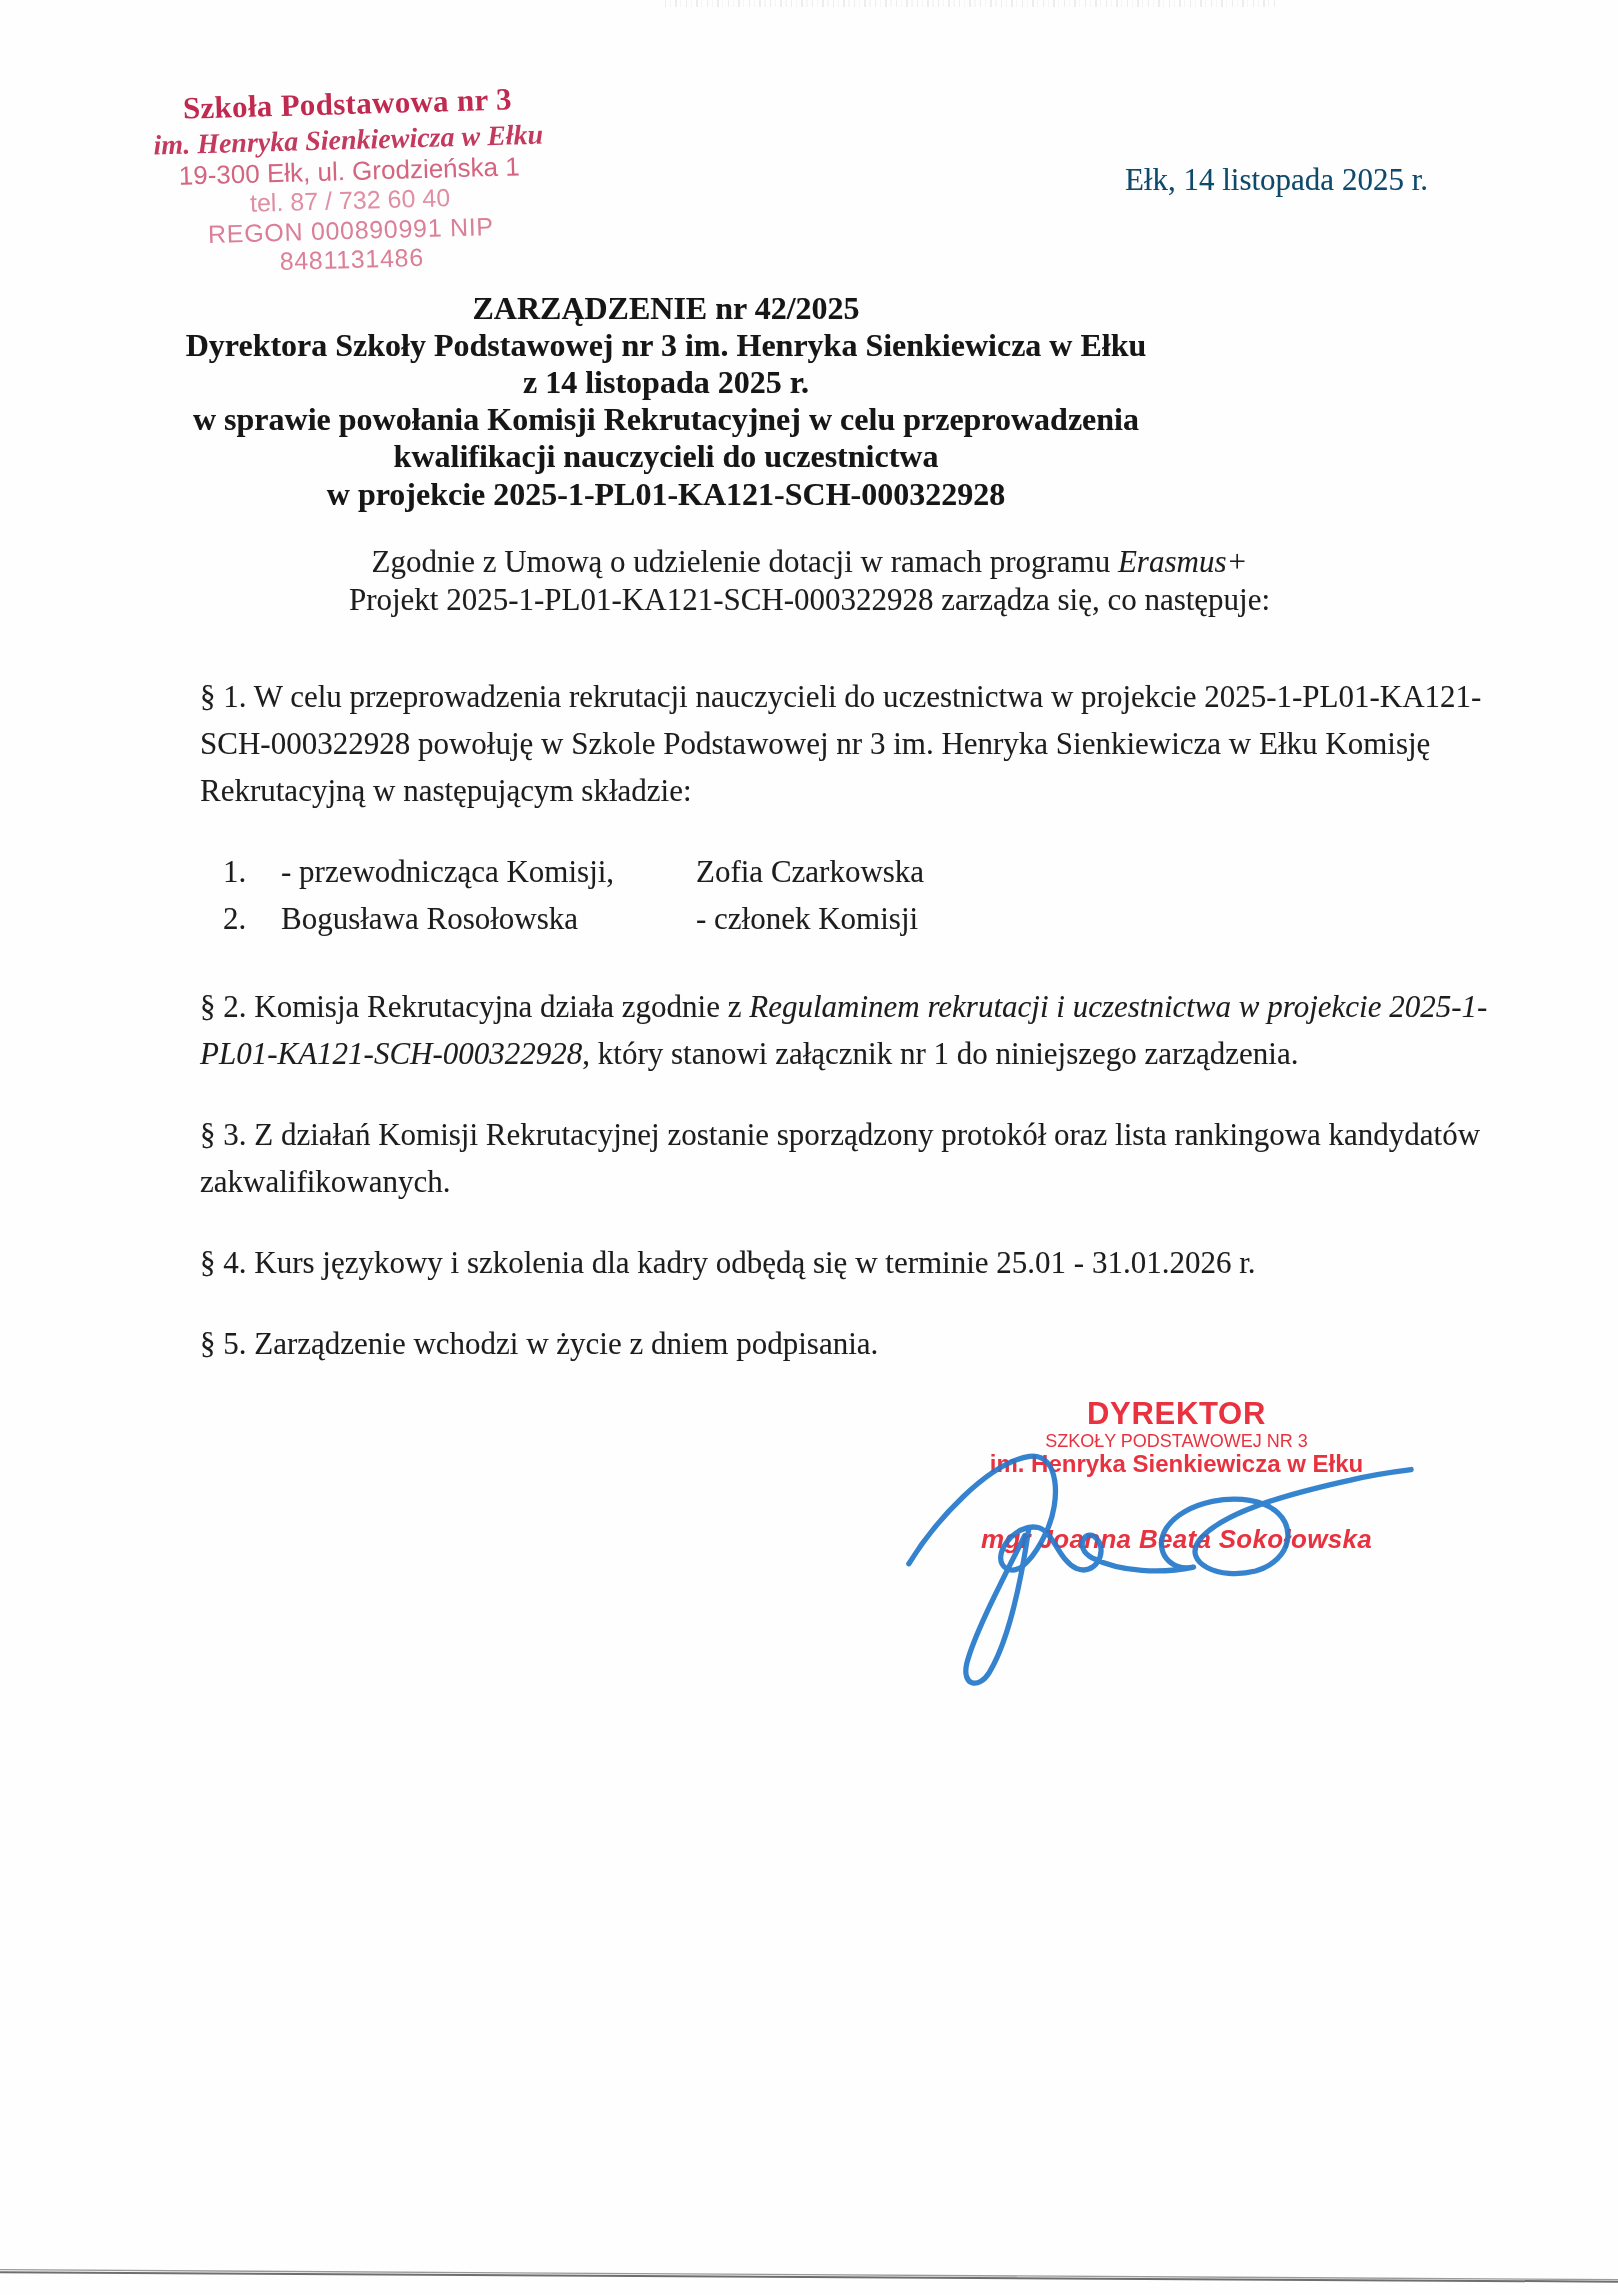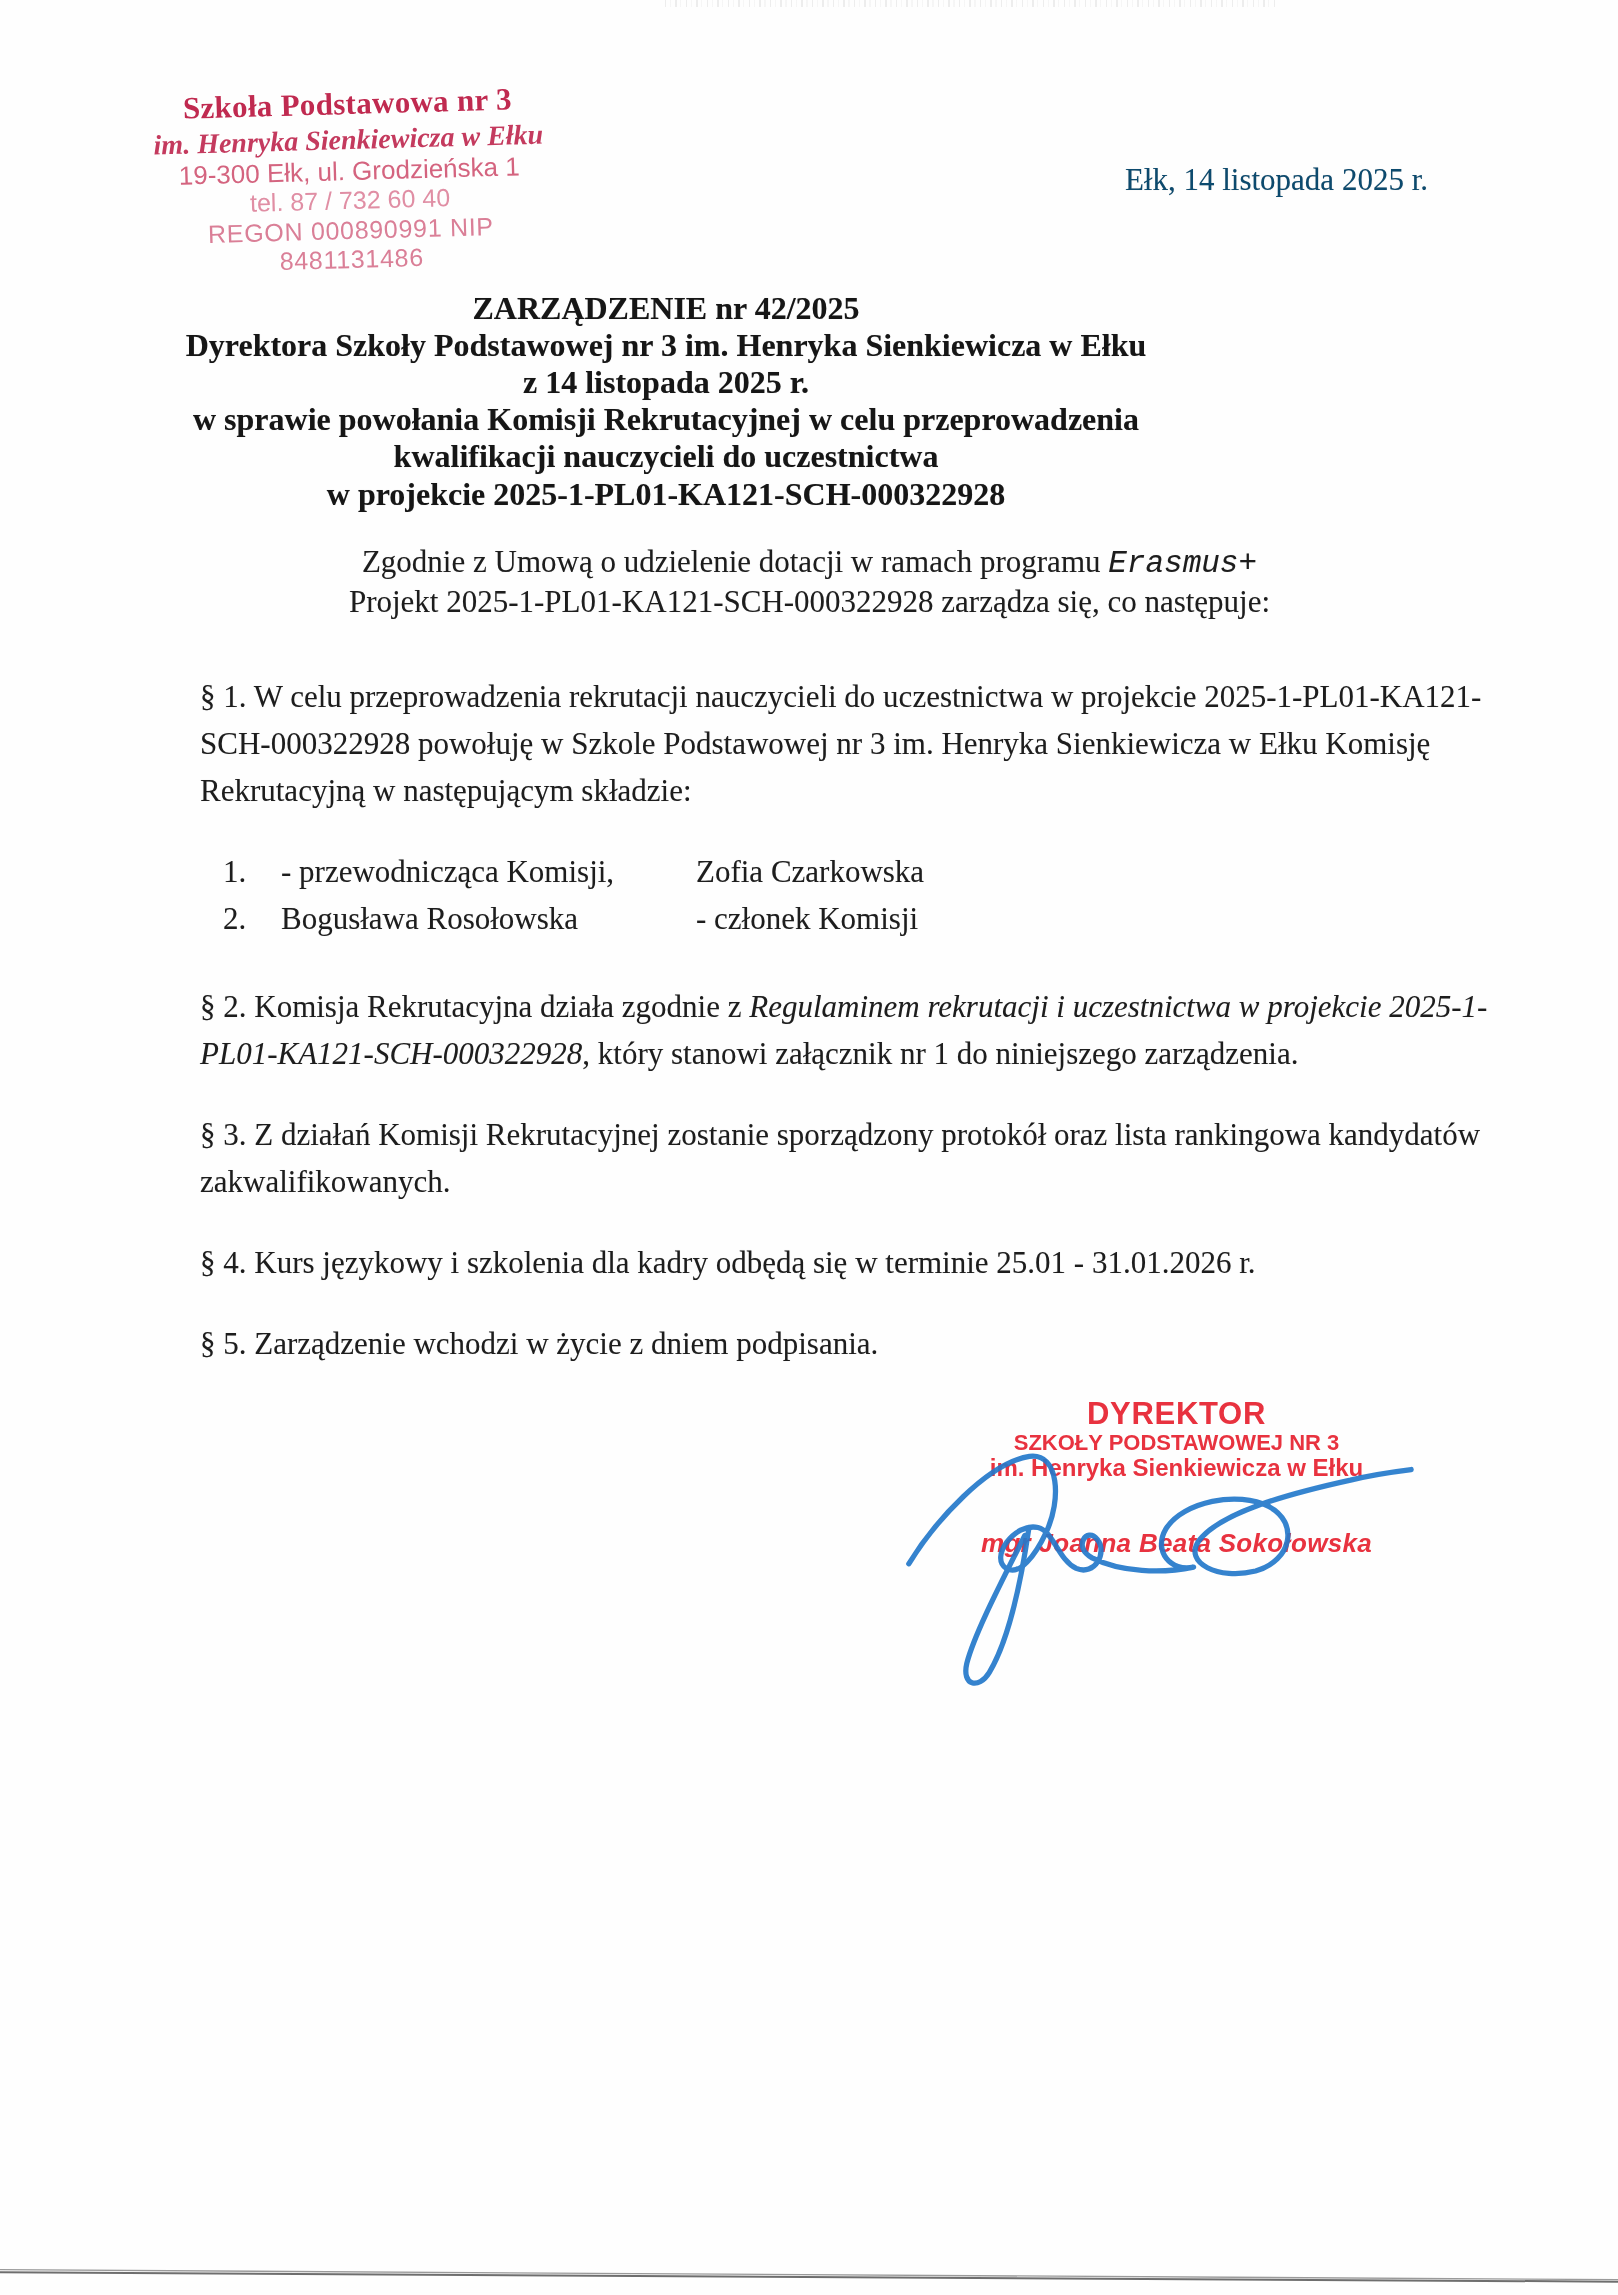--- a/index.html
+++ b/index.html
@@ -41,21 +41,21 @@
     position:absolute;left:0;top:290px;width:1332px;
     text-align:center;font-weight:bold;font-size:32px;line-height:1.16;
     color:#161616;text-shadow:0 0 0.7px rgba(0,0,0,.3);
   }
   
   .intro{
     position:absolute;left:154px;top:543px;width:1311px;
     text-align:center;font-size:31px;line-height:1.22;
     color:#1d1d1d;text-shadow:0 0 0.7px rgba(0,0,0,.25);
   }
-  .intro em{font-style:italic;font-family:Liberation Mono, monospace;}
+  .intro em{font-style:italic;}
   
   .body-text{
     position:absolute;left:154px;top:673px;width:1312px;
     font-size:31px;line-height:1.52;color:#1d1d1d;
     text-shadow:0 0 0.7px rgba(0,0,0,.25);
     margin-left:46px;
   }
   .para{margin:0 0 34px 0;}
   .committee{margin:5.3px 0 40px 0;}
   .committee-row{
@@ -63,21 +63,21 @@
     padding-left:23px;min-height:45px;align-items:baseline;
   }
   .sec-italic{font-style:italic;}
   
   .director-stamp{
     position:absolute;left:916px;top:1398px;width:521px;
     text-align:center;font-family:"Liberation Sans",sans-serif;
     color:#e8323f;line-height:1.0;
   }
   .director-stamp .d1{font-size:31px;font-weight:bold;letter-spacing:0.7px;}
-  .director-stamp .d2{font-size:22px;font-weight:bold;margin-top:2.6px;}
+  .director-stamp .d2{font-size:18px;font-weight:normal;margin-top:2.6px;}
   .director-stamp .d3{font-size:24px;font-weight:bold;margin-top:2.6px;}
   .director-stamp .dname{font-size:26px;font-weight:bold;font-style:italic;margin-top:50px;letter-spacing:0.3px;}
   .signature-svg{position:absolute;left:889px;top:1422px;width:534px;height:277px;}
 </style>
 </head>
 <body>
 
 <div class="page">
 
   <div class="scan-noise-top"></div>

